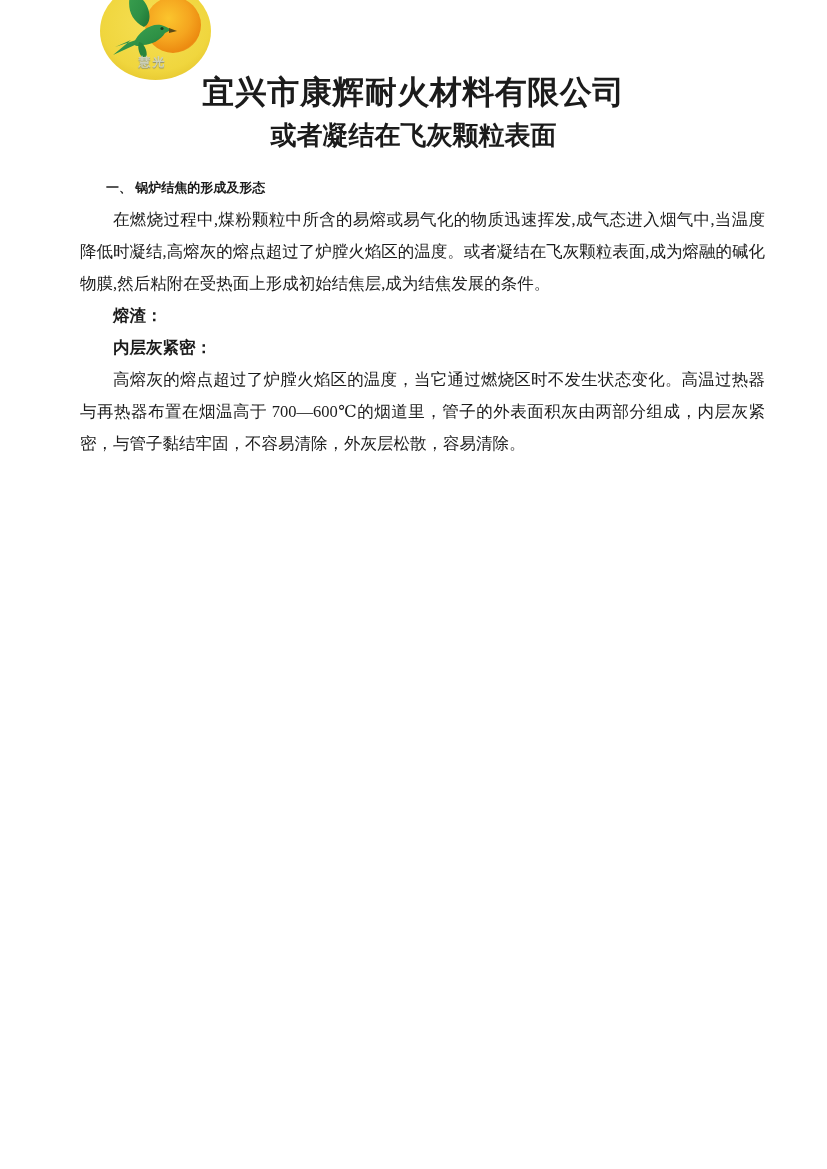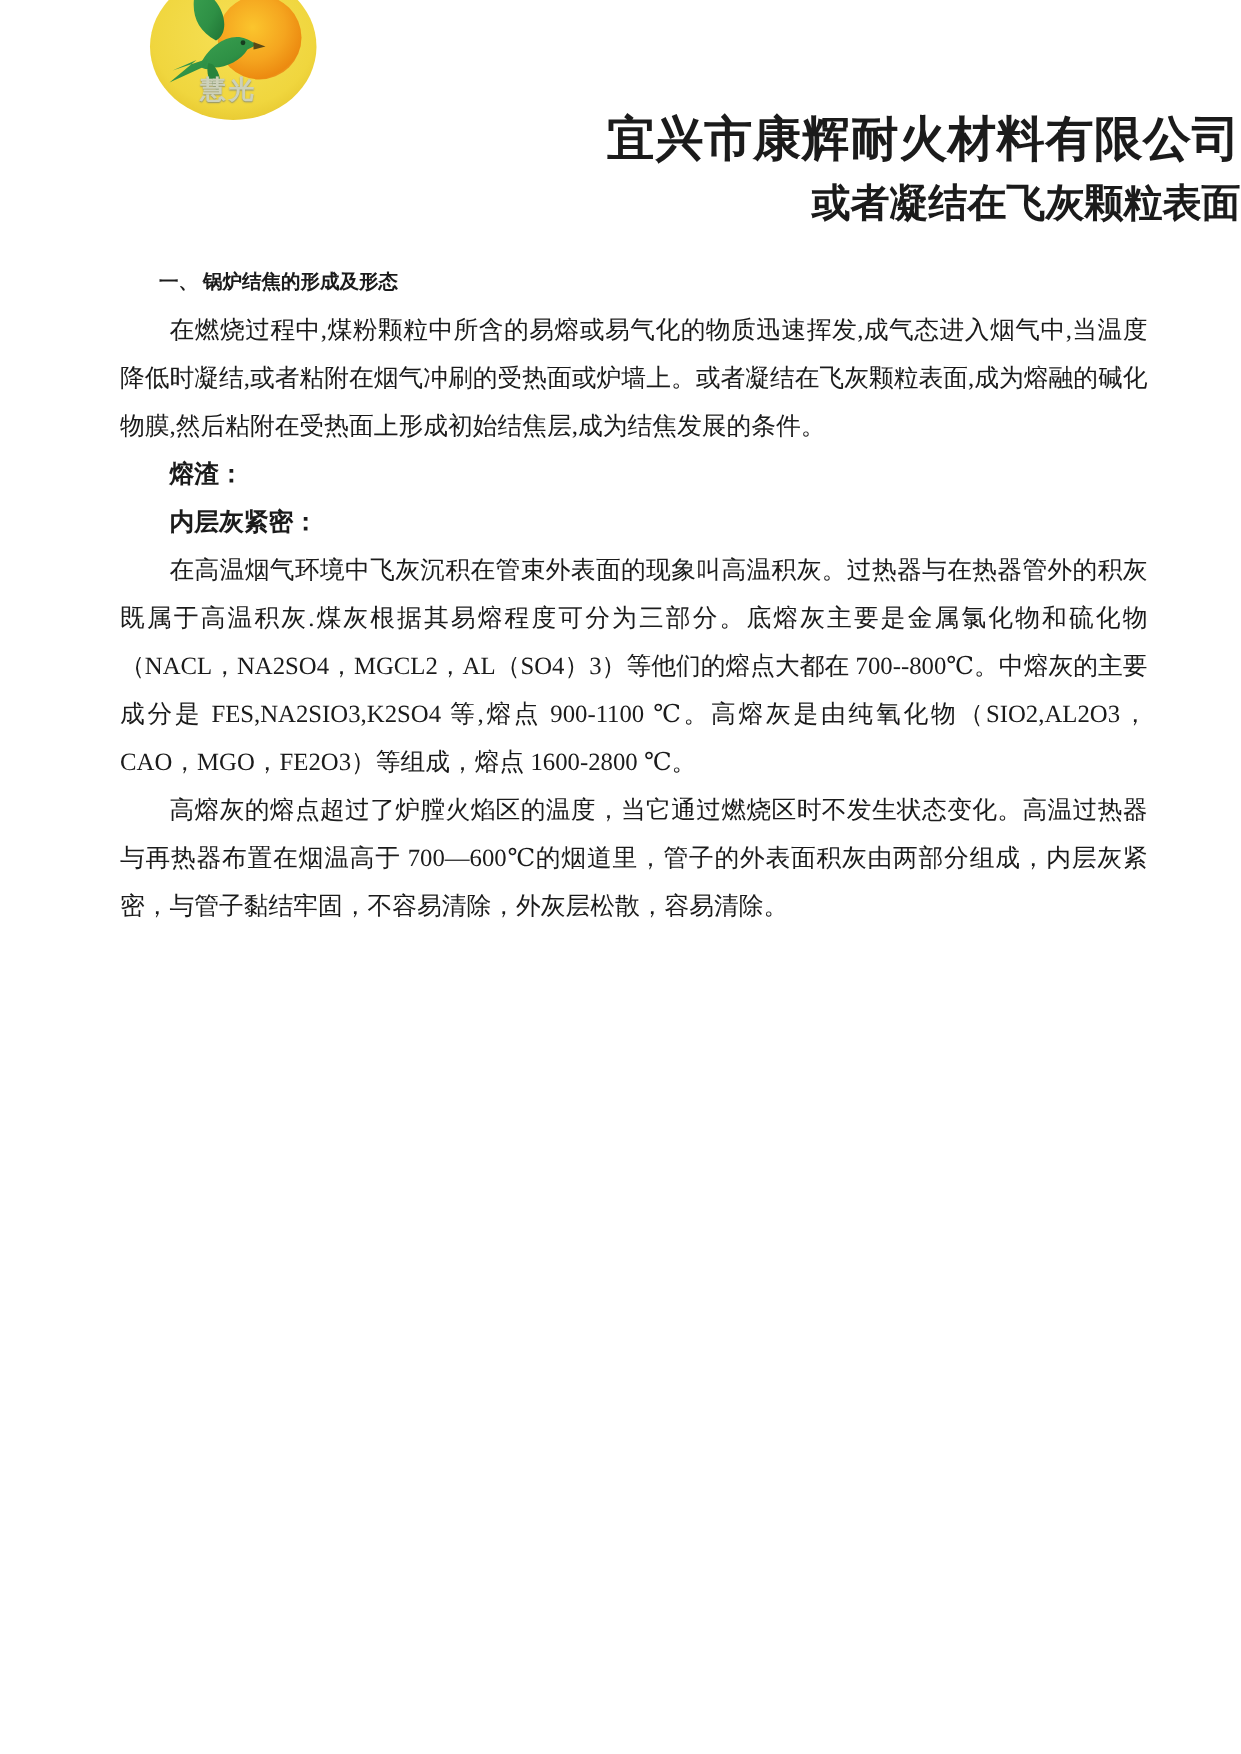--- a/index.html
+++ b/index.html
@@ -28,29 +28,29 @@
     width: 113px;
     height: 103px;
   }
   .logo svg { display: block; width: 113px; height: 103px; }
   .logo-label {
     position: absolute;
     left: 0;
     right: 6px;
     bottom: 13px;
     text-align: center;
-    font-size: 17px;
+    font-size: 12px;
     font-weight: 700;
     color: #cdd1ba;
     text-shadow: 0 1px 1px #8d8f6d;
     letter-spacing: 2px;
     pointer-events: none;
   }
   .titles {
-    text-align: right;
+    text-align: center;
   }
   .company-title {
     font-size: 32px;
     font-weight: 700;
     line-height: 40px;
     letter-spacing: 0.5px;
   }
   .doc-title {
     font-size: 26px;
     font-weight: 700;
@@ -128,20 +128,19 @@
     <div class="titles">
       <div class="company-title">宜兴市康辉耐火材料有限公司</div>
       <div class="doc-title">或者凝结在飞灰颗粒表面</div>
     </div>
 
   </div>
 
   <div class="content">
     <div class="section-heading">一、 锅炉结焦的形成及形态</div>
 
-    <p>在燃烧过程中,煤粉颗粒中所含的易熔或易气化的物质迅速挥发,成气态进入烟气中,当温度降低时凝结,或者粘附在烟气冲刷的受热面或炉墙上。或者凝结在飞灰颗粒表面,成为熔融的碱化物膜,然后粘附在受热面上形成初始结焦层,成为结焦发展的条件。</p>
+    <p>在燃烧过程中,煤粉颗粒中所含的易熔或易气化的物质迅速挥发,成气态进入烟气中,当温度降低时凝结,高熔灰的熔点超过了炉膛火焰区的温度。或者凝结在飞灰颗粒表面,成为熔融的碱化物膜,然后粘附在受热面上形成初始结焦层,成为结焦发展的条件。</p>
     <p class="subhead">熔渣：</p>
     <p class="subhead">内层灰紧密：</p>
-    <p>在高温烟气环境中飞灰沉积在管束外表面的现象叫高温积灰。过热器与在热器管外的积灰既属于高温积灰.煤灰根据其易熔程度可分为三部分。底熔灰主要是金属氯化物和硫化物（NACL，NA2SO4，MGCL2，AL（SO4）3）等他们的熔点大都在 700--800℃。中熔灰的主要成分是 FES,NA2SIO3,K2SO4 等,熔点 900-1100 ℃。高熔灰是由纯氧化物（SIO2,AL2O3，CAO，MGO，FE2O3）等组成，熔点 1600-2800 ℃。</p>
     <p>高熔灰的熔点超过了炉膛火焰区的温度，当它通过燃烧区时不发生状态变化。高温过热器与再热器布置在烟温高于 700—600℃的烟道里，管子的外表面积灰由两部分组成，内层灰紧密，与管子黏结牢固，不容易清除，外灰层松散，容易清除。</p>
   </div>
 
 </div>
 
 </body></html>

